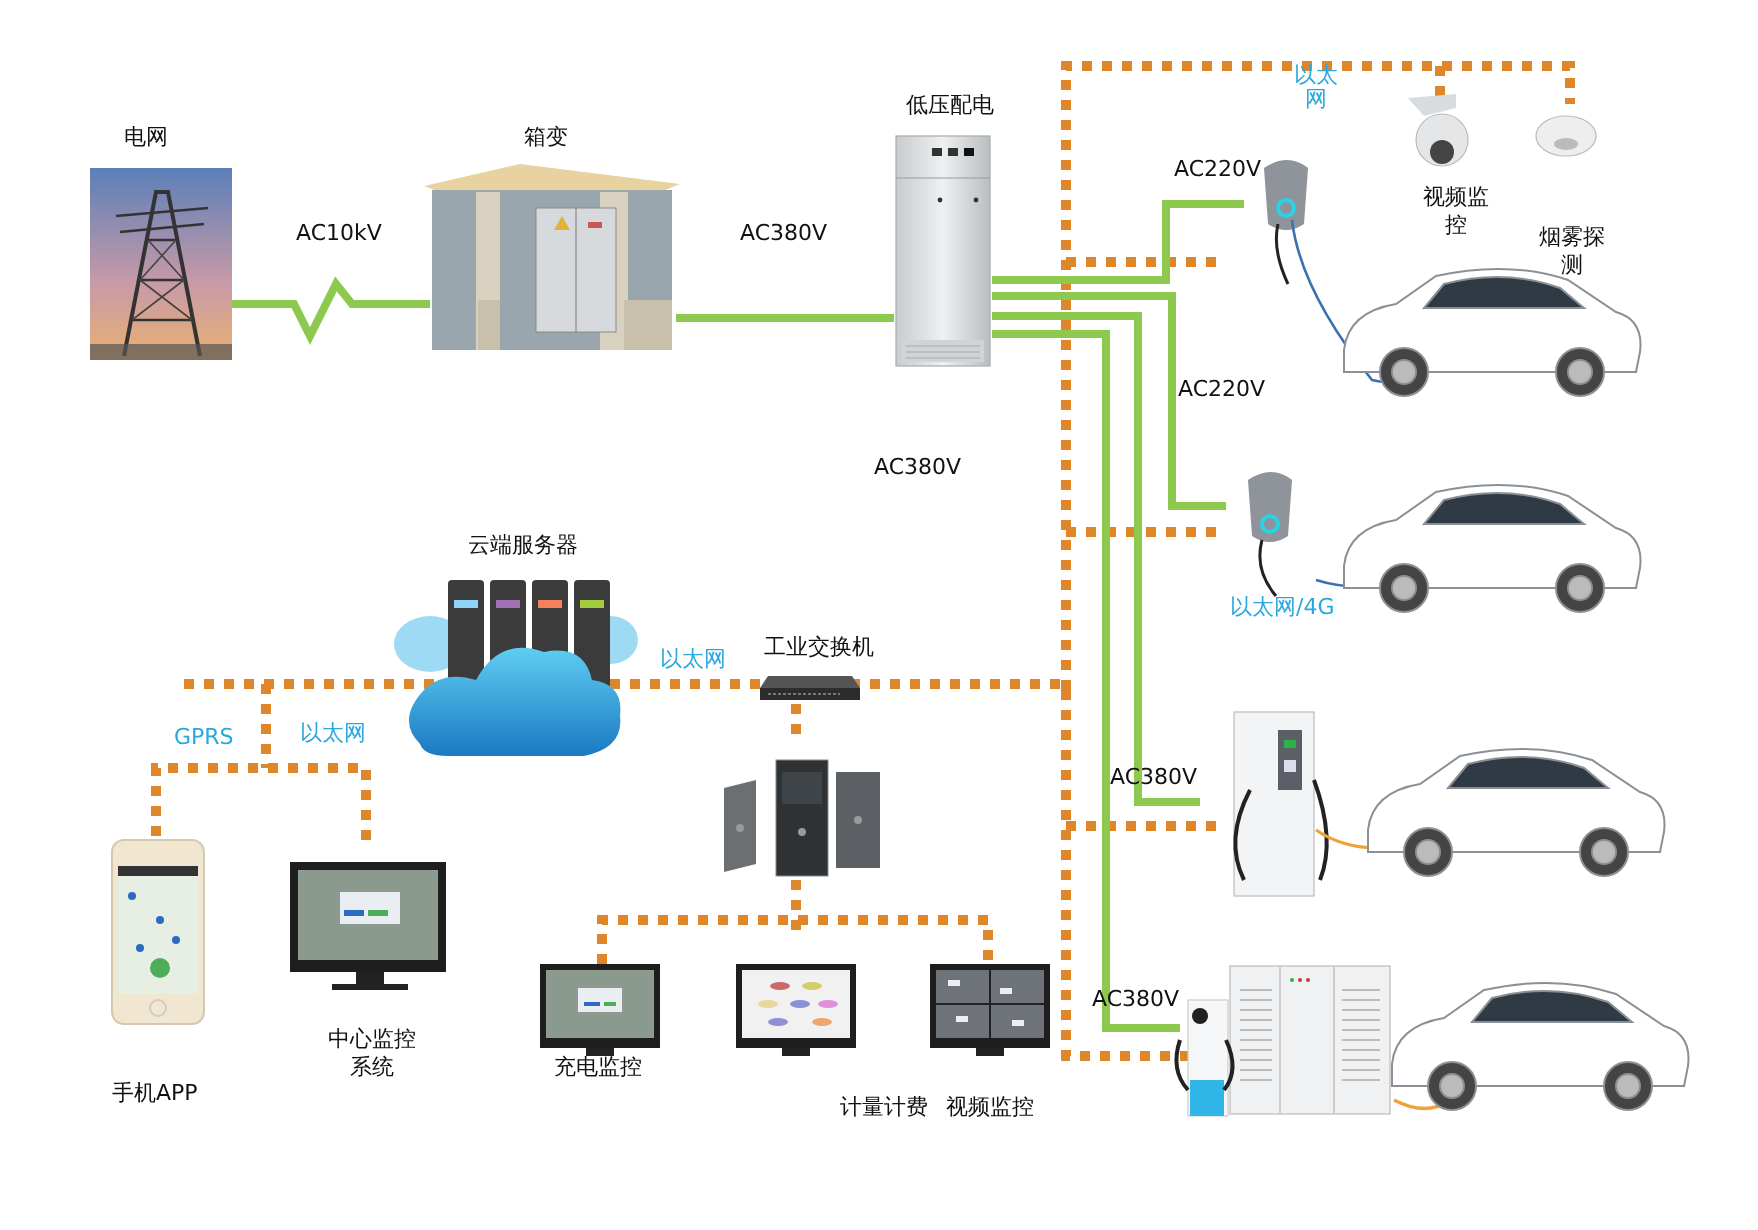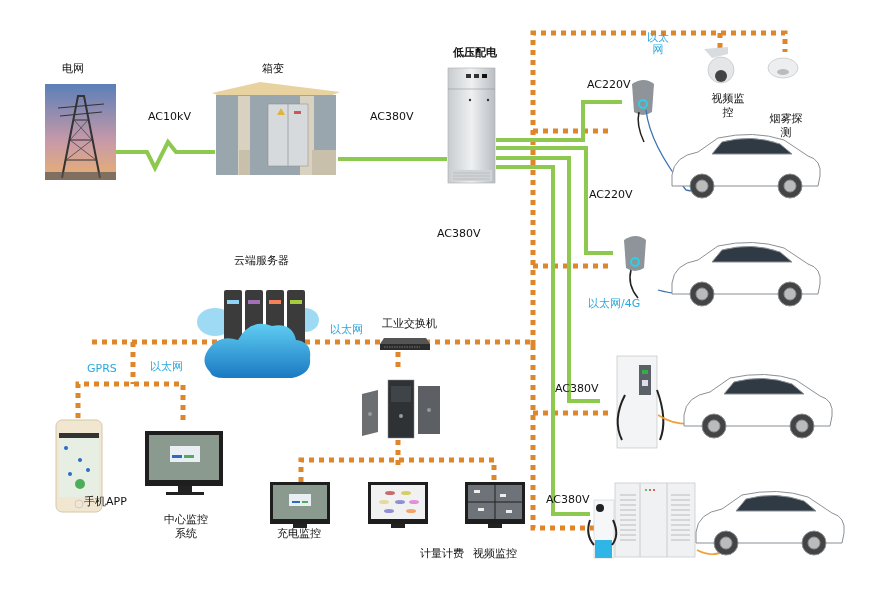--- a/index.html
+++ b/index.html
@@ -258,39 +258,39 @@
     <rect x="474" y="490" width="6" height="3" fill="#eee"></rect>
       <rect x="500" y="494" width="6" height="3" fill="#eee"></rect>
     <rect x="478" y="508" width="6" height="3" fill="#eee"></rect>
       <rect x="506" y="510" width="6" height="3" fill="#eee"></rect>
     <rect x="488" y="524" width="14" height="4" fill="#222"></rect>
   </g>
 </svg>
 
 <div class="lbl" style="left:62px;top:62px;">电网</div>
 <div class="lbl" style="left:262px;top:62px;">箱变</div>
-<div class="lbl" style="left:453px;top:46px;font-weight:bold;">低压配电</div>
+<div class="lbl" style="left:453px;top:46px;">低压配电</div>
 <div class="lbl center" style="left:710px;top:92px;width:36px;white-space:normal;">视频监控</div>
 <div class="lbl center" style="left:768px;top:92px;width:36px;white-space:normal;margin-top:20px;">烟雾探测</div>
-<div class="lbl" style="left:234px;top:254px;">云端服务器</div>
+<div class="lbl" style="left:234px;top:266px;">云端服务器</div>
 <div class="lbl" style="left:382px;top:317px;text-align:center;">工业交换机</div>
-<div class="lbl" style="left:56px;top:495px;margin-left:28px;">手机APP</div>
+<div class="lbl" style="left:56px;top:540px;">手机APP</div>
 <div class="lbl center" style="left:158px;top:513px;width:56px;">
   <div>中心监控</div>
   <div>系统</div>
 </div>
 <div class="lbl" style="left:277px;top:527px;">充电监控</div>
 <div class="lbl" style="left:376px;top:547px;margin-left:44px;">计量计费</div>
 <div class="lbl" style="left:473px;top:547px;">视频监控</div>
 
 <div class="lbl" style="left:148px;top:110px;">AC10kV</div>
 <div class="lbl" style="left:370px;top:110px;">AC380V</div>
 <div class="lbl" style="left:587px;top:78px;">AC220V</div>
 <div class="lbl" style="left:589px;top:188px;">AC220V</div>
 <div class="lbl" style="left:437px;top:227px;">AC380V</div>
 <div class="lbl" style="left:555px;top:382px;">AC380V</div>
 <div class="lbl" style="left:546px;top:493px;">AC380V</div>
 
 <div class="lbl net center" style="left:646px;top:32px;width:24px;white-space:normal;line-height:12px;">以太网</div>
-<div class="lbl net" style="left:588px;top:297px;">以太网/4G</div>
+<div class="lbl net" style="left:572px;top:297px;padding-left:43px;">以太网/4G</div>
 <div class="lbl net" style="left:330px;top:323px;">以太网</div>
 <div class="lbl net" style="left:87px;top:362px;">GPRS</div>
 <div class="lbl net" style="left:150px;top:360px;">以太网</div>
 
 </body></html>

